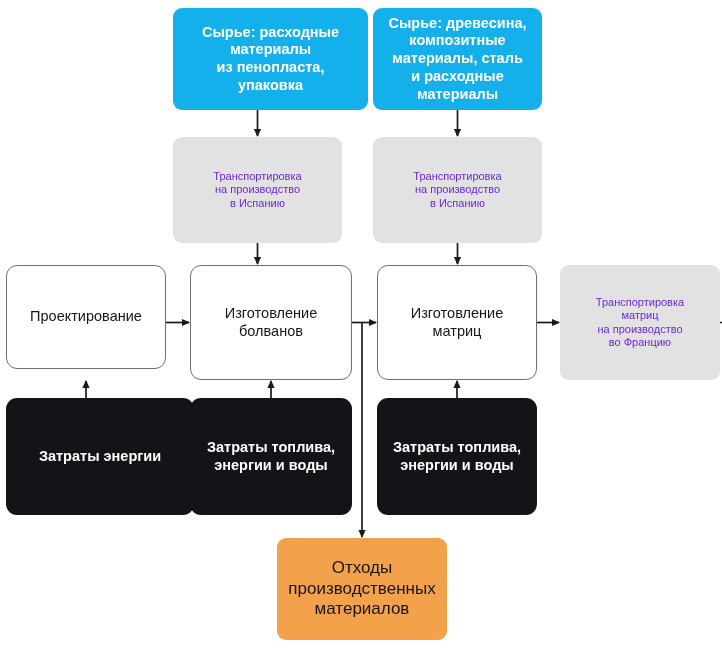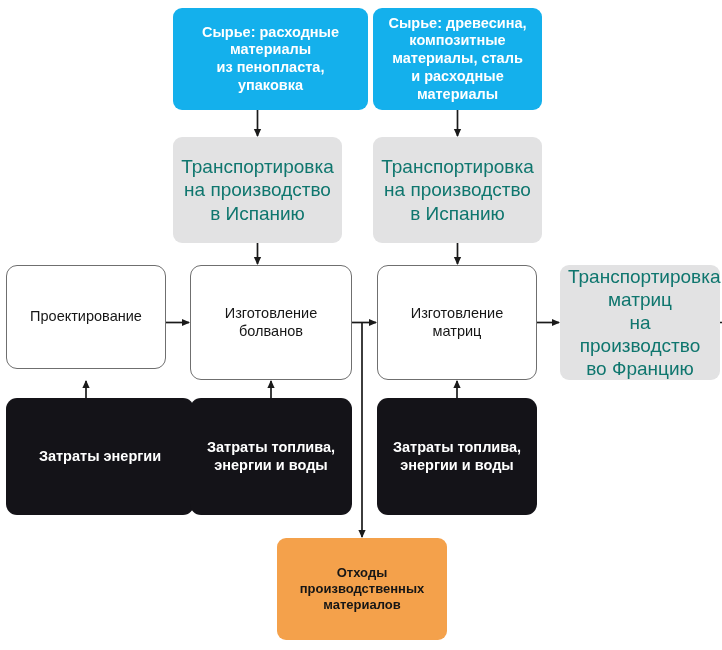--- a/index.html
+++ b/index.html
@@ -32,44 +32,44 @@
 
   
   .kind-input{
     background:#14B0EC;
     color:#ffffff;
     font-weight:bold;
     font-size:14.5px;
   }
   .kind-transport{
     background:#E2E2E3;
-    color:#0f766e;
+    color:#6d28d9;
     font-weight:normal;
-    font-size:19px;
+    font-size:11px;
   }
   .kind-process{
     background:#ffffff;
     color:#161616;
     border:1.4px solid #6f6f6f;
     font-weight:normal;
     font-size:14.5px;
     border-radius:11px;
   }
   .kind-resource{
     background:#141318;
     color:#ffffff;
     font-weight:bold;
     font-size:14.5px;
     border-radius:11px;
   }
   .kind-waste{
     background:#F4A14B;
     color:#161616;
-    font-weight:bold;
-    font-size:13px;
+    font-weight:normal;
+    font-size:17px;
   }
 
   
   .edges{
     position:absolute;
     left:0;top:0;
     width:722px;height:650px;
     z-index:1;
     pointer-events:none;
   }

